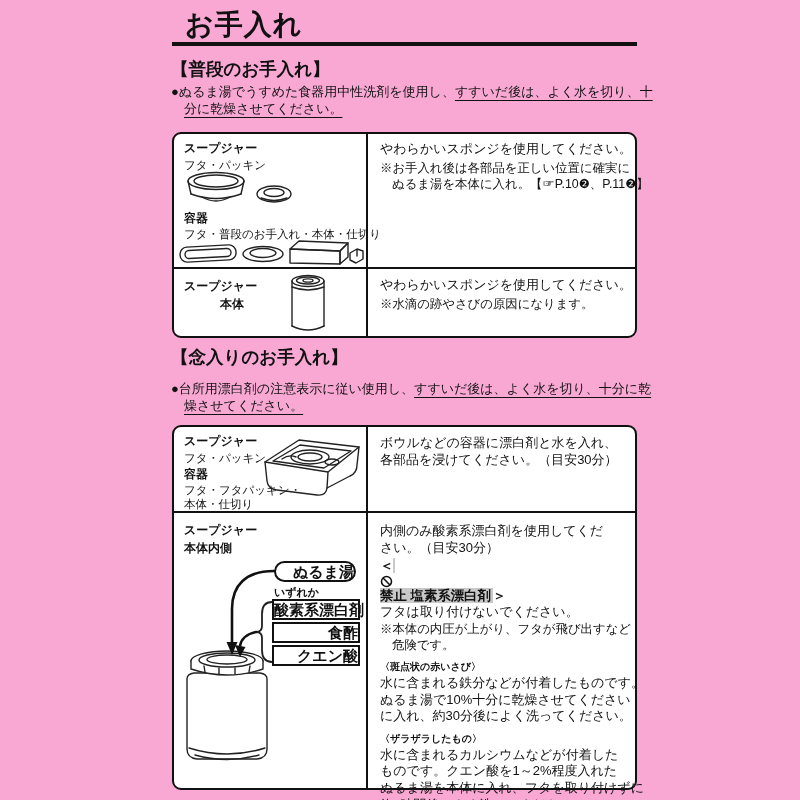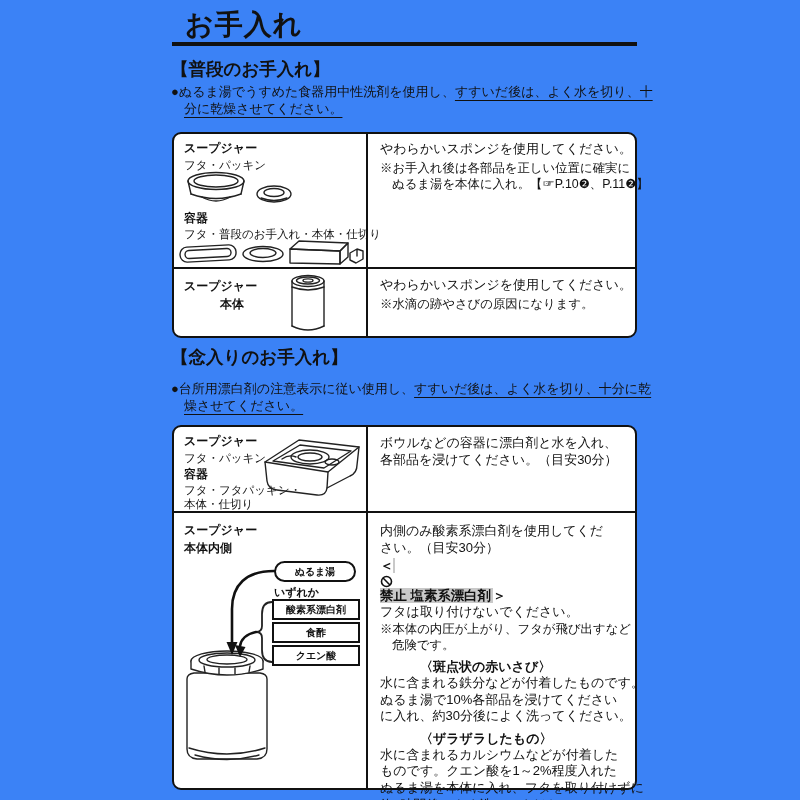--- a/index.html
+++ b/index.html
@@ -1,44 +1,44 @@
 <!DOCTYPE html>
 <html><head>
 <meta charset="utf-8">
 <style>
   html,body { margin:0; padding:0; background:#fff; }
   #canvas {
-    position:relative; width:800px; height:800px; background:#3b82f6;
+    position:relative; width:800px; height:800px; background:#f9a8d4;
     font-family:"Liberation Sans", sans-serif; color:#111; overflow:hidden;
   }
   .abs { position:absolute; }
   .page-title { font-size:28px; font-weight:bold; letter-spacing:1px; }
   .rule { background:#111; }
   .sec-heading { font-size:17.5px; font-weight:bold; }
   .bullet-para { font-size:13px; line-height:17px; padding-left:13px; text-indent:-13px; }
   .ul { text-decoration:underline; text-underline-offset:3.5px; }
   .table {
     position:absolute; border:2.5px solid #111; border-radius:9px;
     background:#fff; box-sizing:border-box;
   }
   .vdiv { position:absolute; width:2px; background:#111; top:0; bottom:0; }
   .hdiv { position:absolute; height:2px; background:#111; left:0; right:0; }
   .part-title { position:absolute; font-size:12px; font-weight:bold; line-height:17px; white-space:nowrap; }
   .part-sub { position:absolute; font-size:11.5px; line-height:14px; white-space:nowrap; }
   .cell-block { position:absolute; }
   .cell-line { font-size:13px; line-height:16.6px; white-space:nowrap; }
   .cell-note-line { font-size:12.4px; line-height:16px; white-space:nowrap; }
   .cont { padding-left:12px; }
-  .sub-head { font-size:13px; font-weight:bold; line-height:17px; margin-top:5px; white-space:nowrap;margin-left:40px; }
+  .sub-head { font-size:10px; font-weight:bold; line-height:17px; margin-top:5px; white-space:nowrap; }
   .prohibit { font-weight:bold; margin-top:2px; font-size:13.4px; }
   .hl { background:#c9c9c9; padding:0 2px; }
   .no-icon { width:13px; height:13px; vertical-align:-2px; margin-right:1px; }
   .opt-box {
     position:absolute; box-sizing:border-box; border:2px solid #111; background:#fff;
-    width:88px; height:21px; font-size:10px; font-weight:bold; text-align:center;
+    width:88px; height:21px; font-size:15px; font-weight:bold; text-align:right;
     line-height:17px; white-space:nowrap;
   }
   .pill { width:82px; border-radius:11px; }
   .either { position:absolute; font-size:11px; font-weight:bold; white-space:nowrap; }
   svg { display:block; }
   .lineart { stroke:#222; fill:none; stroke-width:1.4; stroke-linecap:round; stroke-linejoin:round; }
 </style>
 </head>
 <body>
 
@@ -188,21 +188,21 @@
         <span>＜</span><span class="hl"><svg class="no-icon" viewBox="0 0 14 14">
               <circle cx="7" cy="7" r="5.4" fill="none" stroke="#111" stroke-width="1.7"></circle>
               <line x1="3.3" y1="3.3" x2="10.7" y2="10.7" stroke="#111" stroke-width="1.7"></line>
             </svg><span>禁止 塩素系漂白剤</span></span><span>＞</span>
       </div>
       <div class="cell-line">フタは取り付けないでください。</div>
       <div class="cell-note-line">※本体の内圧が上がり、フタが飛び出すなど</div>
       <div class="cell-note-line cont">危険です。</div>
       <div class="sub-head">〈斑点状の赤いさび〉</div>
       <div class="cell-line">水に含まれる鉄分などが付着したものです。</div>
-      <div class="cell-line">ぬるま湯で10%各部品を浸けてください</div>
+      <div class="cell-line">ぬるま湯で10%十分に乾燥させてください</div>
       <div class="cell-line">に入れ、約30分後によく洗ってください。</div>
       <div class="sub-head">〈ザラザラしたもの〉</div>
       <div class="cell-line">水に含まれるカルシウムなどが付着した</div>
       <div class="cell-line">ものです。クエン酸を1～2%程度入れた</div>
       <div class="cell-line">ぬるま湯を本体に入れ、フタを取り付けずに</div>
       <div class="cell-line">約3時間後によく洗ってください。</div>
     </div>
   </div>
 
 </div>

